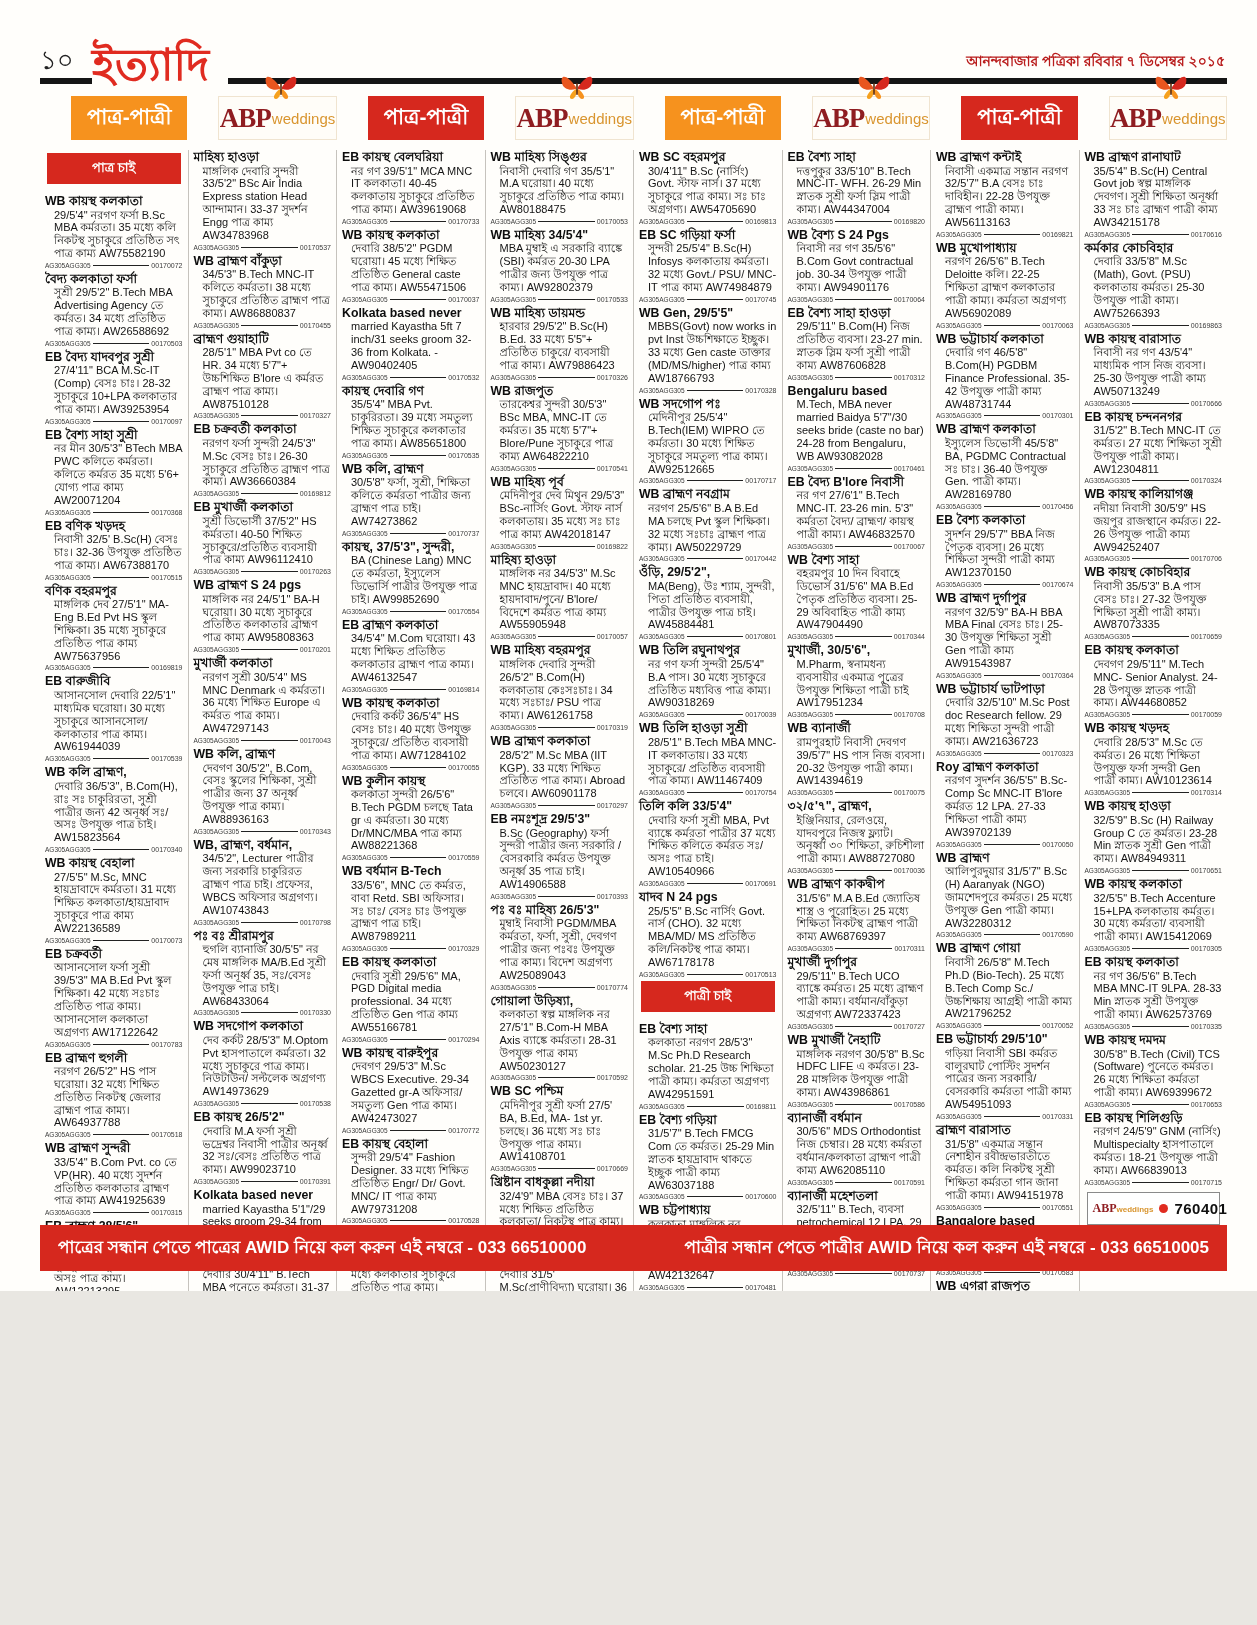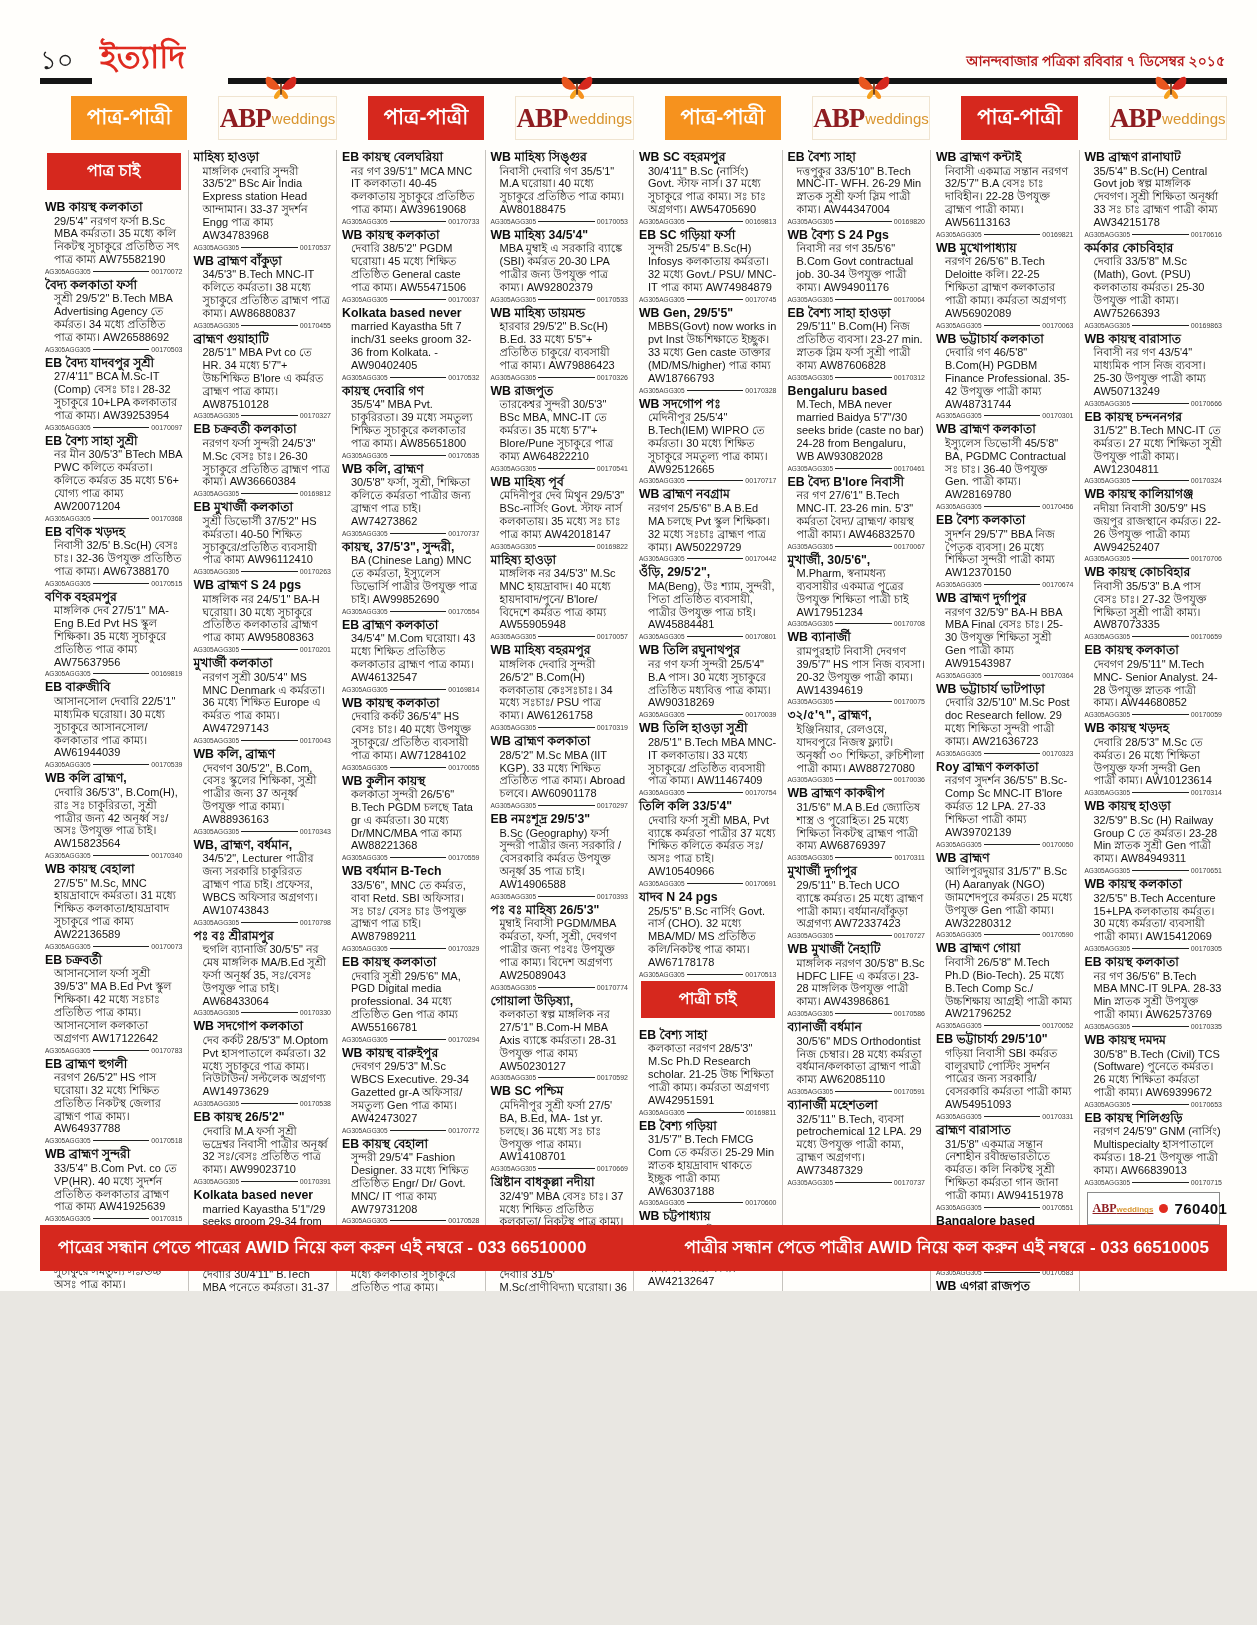--- a/index.html
+++ b/index.html
@@ -1,46 +1,46 @@
 <!DOCTYPE html>
 <html><head>
 <meta charset="utf-8">
 <style>
   html,body{margin:0;padding:0;background:#e9e7e2;}
   .page{position:relative;width:1257px;height:1291px;background:#fffefb;font-family:"Liberation Sans",sans-serif;color:#111;overflow:hidden;}
   
   .hdr{position:absolute;top:38px;left:40px;right:30px;height:58px;}
   .pageno{position:absolute;left:0;top:2px;font-size:26px;color:#222;font-family:"Liberation Serif",serif;}
   .rule-s{position:absolute;left:0;top:40px;width:52px;height:6px;background:#151515;}
-  .etcetera{position:absolute;left:60px;top:-6px;font-size:32px;font-weight:bold;color:#e02b20;font-family:"Liberation Serif",serif;}
+  .etcetera{position:absolute;left:52px;top:-6px;font-size:44px;font-weight:bold;color:#e02b20;font-family:"Liberation Serif",serif;}
   .rule-l{position:absolute;left:188px;right:0;top:40px;height:6px;background:#151515;}
   .masthead{position:absolute;right:2px;top:12px;font-size:14px;font-weight:bold;color:#b91c1c;}
   
   .banner{position:absolute;top:96px;left:40px;right:30px;height:44px;display:flex;}
   .bcell{flex:1;display:flex;align-items:center;justify-content:center;position:relative;margin-left:31px;}
   .bcell.orange{background:#f6921e;}
   .bcell.red{background:#d6281e;}
   .bcell.abp{background:#fffdf8;border:1px solid #f0e4d0;}
   .patro-label{color:#fff;font-weight:bold;font-size:21px;}
   .abp-a{font-family:"Liberation Serif",serif;font-weight:bold;font-size:27px;color:#8f1d21;letter-spacing:-1px;}
   .abp-w{font-size:15px;color:#d9952f;margin-left:1px;}
   .butterfly{position:absolute;top:-26px;left:38%;width:34px;height:30px;}
   
   .cols{position:absolute;top:150px;left:40px;right:30px;height:1398px;display:flex;}
   .col{flex:1;padding:0 5px;border-right:1px solid #c6c3bd;overflow:hidden;}
   .col:last-child{border-right:none;}
-  .sechead{background:#d6281e;color:#fff;text-align:center;font-weight:bold;font-size:16px;padding:5px 0;margin:3px 2px 10px;}
+  .sechead{background:#d6281e;color:#fff;text-align:center;font-weight:bold;font-size:13px;padding:5px 0;margin:3px 2px 10px;}
   .ad h4{margin:0;font-size:12.3px;line-height:1.18;font-weight:bold;color:#0d0d0d;}
   .ad p{margin:0;padding-left:9px;font-size:11px;line-height:1.17;color:#141414;}
   .sep{display:flex;align-items:center;margin:2px 0 3px;}
   .sep .l{font-size:6.5px;color:#3a3a3a;white-space:nowrap;}
   .sep .ln{flex:1;border-top:1px solid #222;margin:0 2px;}
   .sep .r{font-size:7px;color:#3a3a3a;white-space:nowrap;}
   .pbox{border:1px solid #8a8a8a;margin:6px 2px 0;padding:7px 5px;display:flex;align-items:center;gap:6px;background:#fff;}
-  .abpmini{font-family:"Liberation Serif",serif;color:#8f1d21;font-weight:bold;font-size:12px;line-height:1;text-decoration:underline;}
+  .abpmini{font-family:"Liberation Serif",serif;color:#8f1d21;font-weight:bold;font-size:12px;line-height:1;}
   .abpmini small{color:#d9952f;font-size:8px;font-family:"Liberation Sans",sans-serif;}
   .dot{width:9px;height:9px;border-radius:50%;background:#e02b20;flex:0 0 auto;}
   .pnum{font-size:15px;font-weight:bold;color:#101010;letter-spacing:0.5px;}
   
   .hotline{position:absolute;left:40px;right:30px;bottom:20px;background:#d6281e;color:#fff;font-weight:bold;font-size:17px;display:flex;justify-content:space-between;align-items:center;padding:9px 18px;}
 </style>
 </head>
 <body>
 
 <div class="page">
@@ -782,20 +782,29 @@
         <div class="ad">
           <h4>EB বৈদ্য B'lore নিবাসী</h4>
           <p>নর গণ 27/6'1" B.Tech MNC-IT. 23-26 min. 5'3" কর্মরতা বৈদ্য/ ব্রাহ্মণ/ কায়স্থ পাত্রী কাম্য। AW46832570</p>
           <div class="sep">
             <span class="l">AG305AGG305</span>
             <span class="ln"></span>
             <span class="r">00170067</span>
           </div>
         </div>
         <div class="ad">
+          <h4>WB বৈশ্য সাহা</h4>
+          <p>বহরমপুর 10 দিন বিবাহে ডিভোর্স 31/5'6" MA B.Ed পৈতৃক প্রতিষ্ঠিত ব্যবসা। 25-29 অবিবাহিত পাত্রী কাম্য AW47904490</p>
+          <div class="sep">
+            <span class="l">AG305AGG305</span>
+            <span class="ln"></span>
+            <span class="r">00170344</span>
+          </div>
+        </div>
+        <div class="ad">
           <h4>মুখার্জী, 30/5'6",</h4>
           <p>M.Pharm, স্বনামধন্য ব্যবসায়ীর একমাত্র পুত্রের উপযুক্ত শিক্ষিতা পাত্রী চাই AW17951234</p>
           <div class="sep">
             <span class="l">AG305AGG305</span>
             <span class="ln"></span>
             <span class="r">00170708</span>
           </div>
         </div>
         <div class="ad">
           <h4>WB ব্যানার্জী</h4>

